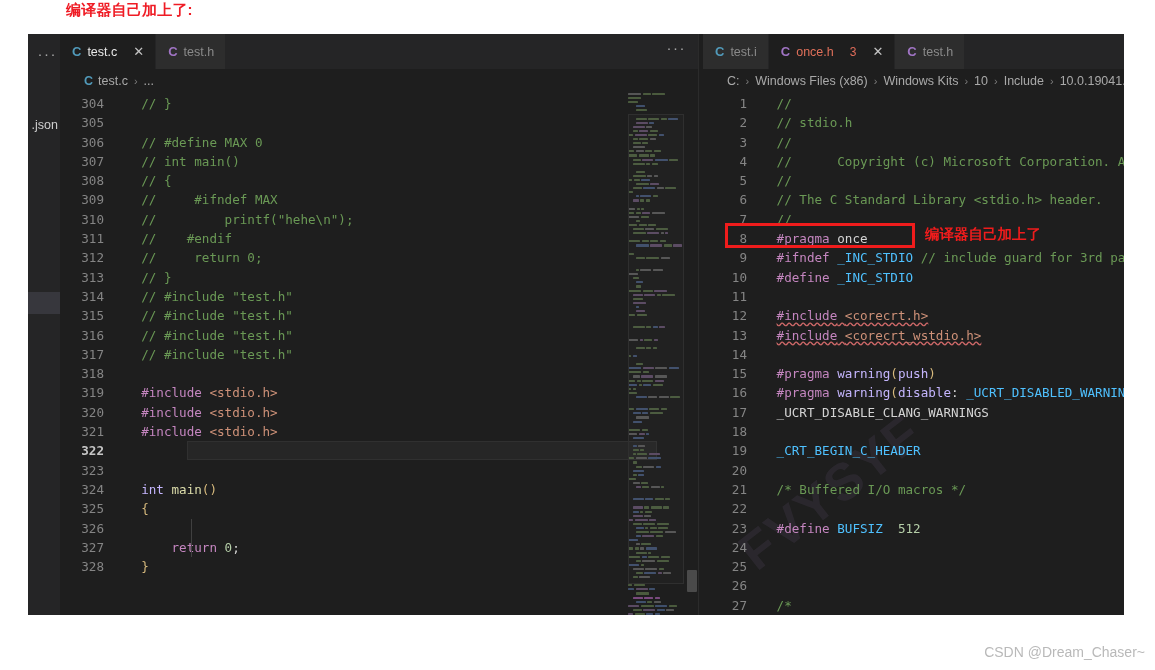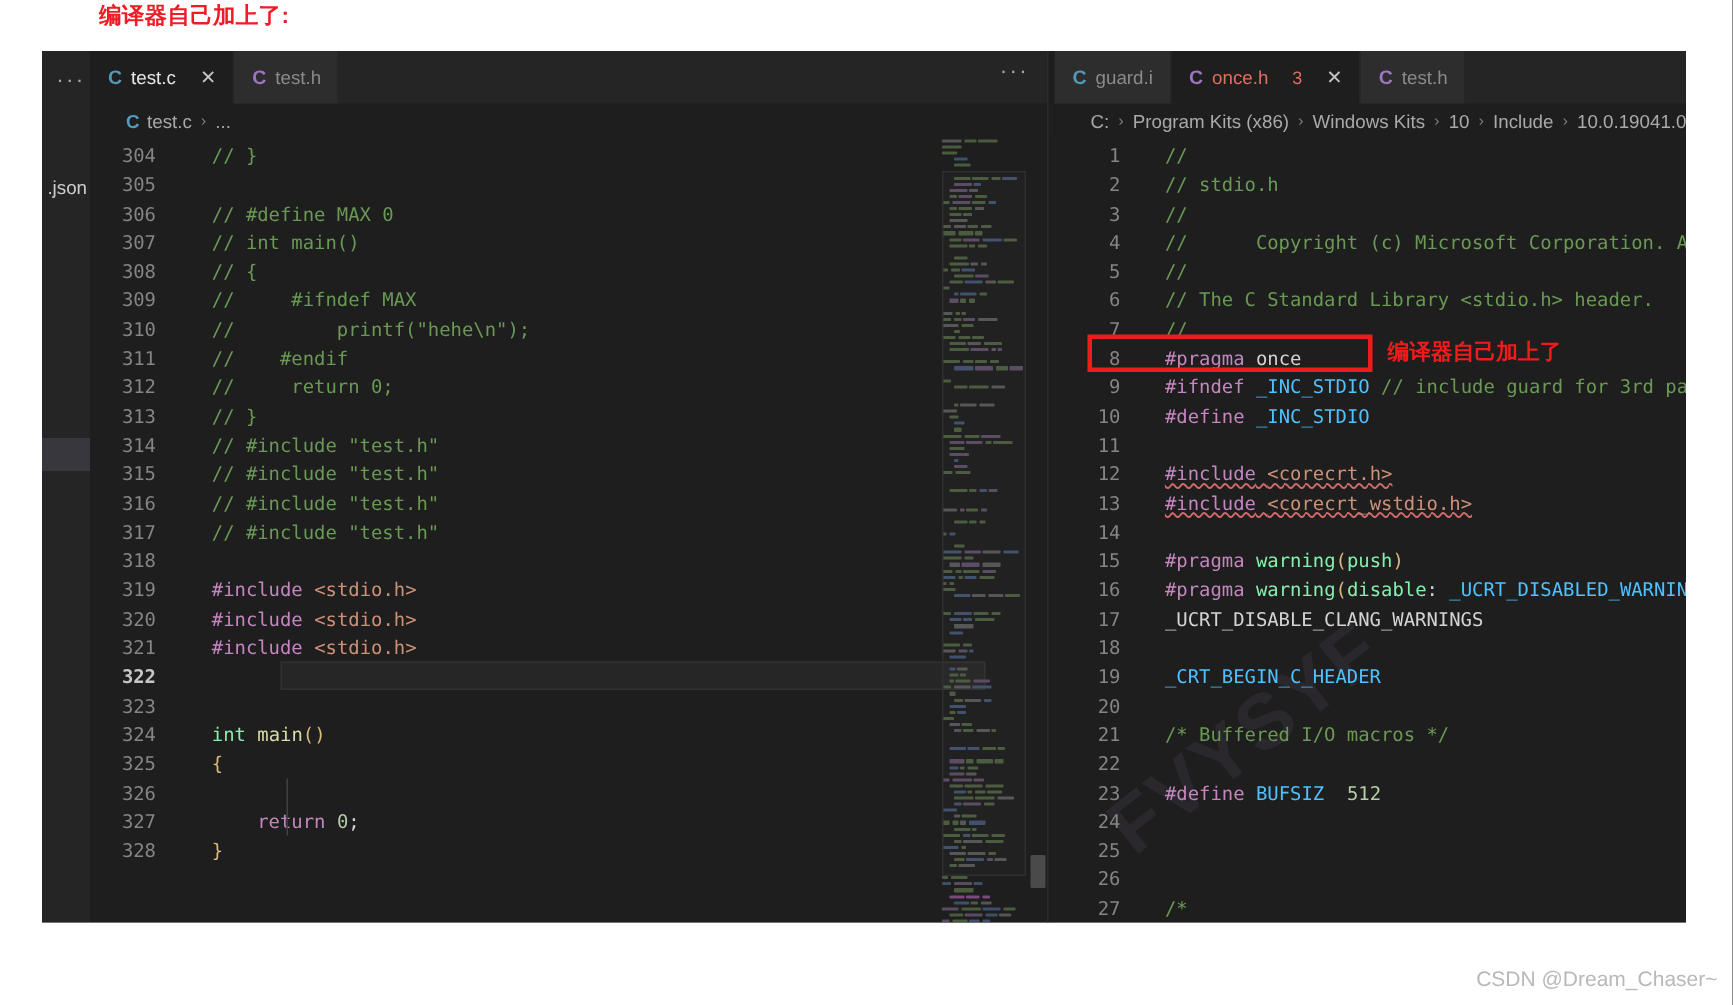--- a/index.html
+++ b/index.html
@@ -101,21 +101,21 @@
   .num{
     display:inline-block;width:44px;text-align:right;
     color:#858585;padding-right:22px;
     font-family:"DejaVu Sans Mono","Liberation Mono",monospace;
   }
   .num.cur{color:#c6c6c6;font-weight:bold;}
   
   .c-com{color:#6a9955;}
   .c-pre{color:#c586c0;}
   .c-str{color:#ce9178;}
-  .c-kw{color:#86efac;}
+  .c-kw{color:#c4b5fd;}
   .c-fn{color:#dcdcaa;}
   .c-br{color:#d7ba7d;}
   .c-num{color:#b5cea8;}
   .c-id{color:#d4d4d4;}
   .c-cst{color:#4fc1ff;}
   .c-pink{color:#c586c0;}
   .squig{
     text-decoration:underline wavy #d16969;
     text-decoration-skip-ink:none;
   }
@@ -340,37 +340,37 @@
       </div>
     </div>
   </div>
 
   <div class="grp-div"></div>
 
   <div class="group grp-right">
     <div class="tabbar" id="tabbar-right">
         <div class="tab">
           <span class="cicon ci-blue">C</span>
-          <span>guard.i</span>
+          <span>test.i</span>
         </div>
         <div class="tab active">
           <span class="cicon ci-purple">C</span>
           <span class="tname-mod">once.h</span>
           <span class="tdirty">3</span>
           <span class="tclose">✕</span>
         </div>
         <div class="tab">
           <span class="cicon ci-purple">C</span>
           <span>test.h</span>
         </div>
       </div>
     <div class="breadcrumb" id="bc-right">
         <span>C:</span>
         <span class="bc-sep">›</span>
-        <span>Program Kits (x86)</span>
+        <span>Windows Files (x86)</span>
         <span class="bc-sep">›</span>
         <span>Windows Kits</span>
         <span class="bc-sep">›</span>
         <span>10</span>
         <span class="bc-sep">›</span>
         <span>Include</span>
         <span class="bc-sep">›</span>
         <span>10.0.19041.0</span>
       </div>
     <div class="codearea">

